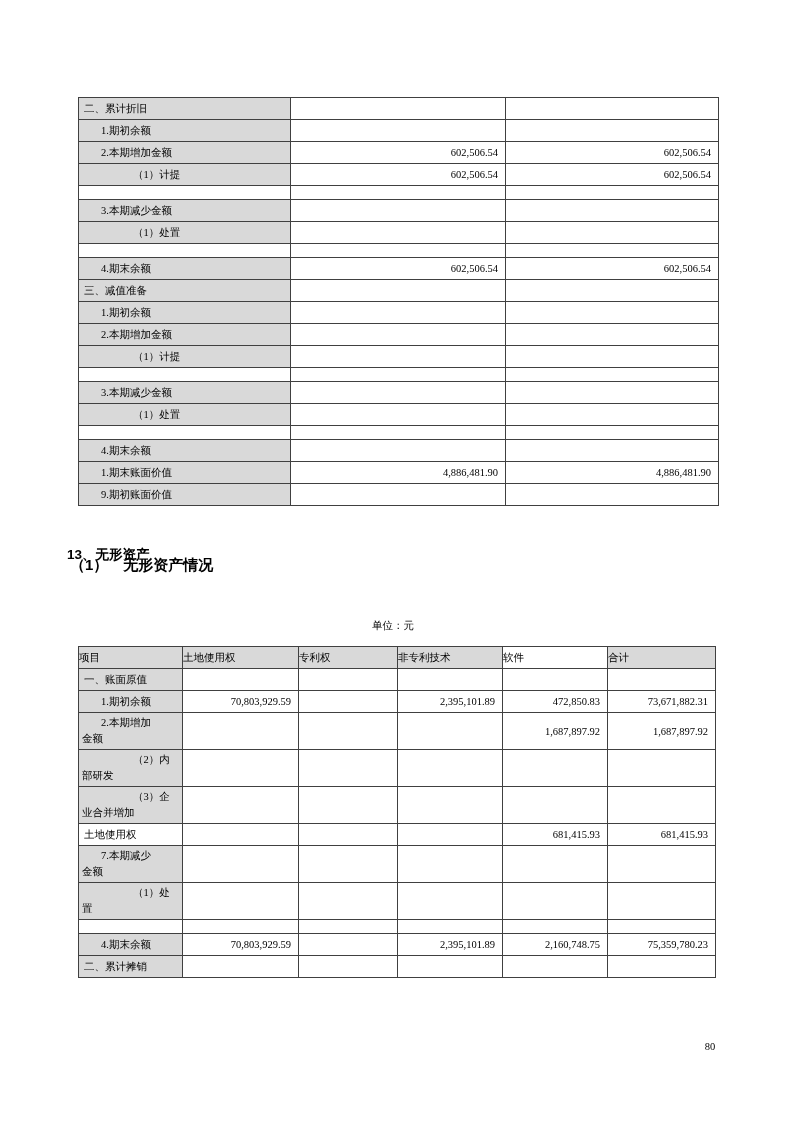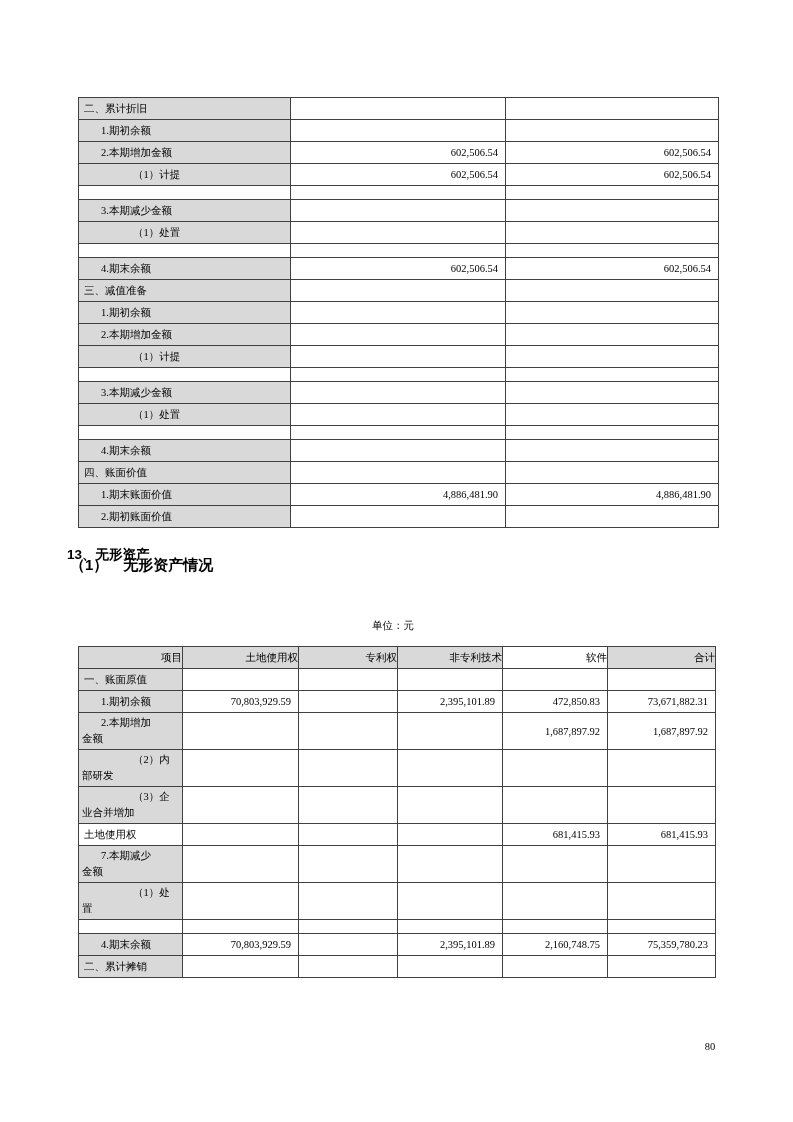--- a/index.html
+++ b/index.html
@@ -8,21 +8,21 @@
     font-family:"Liberation Serif","DejaVu Serif",serif;color:#000;
     overflow:hidden;
   }
   table{border-collapse:collapse;table-layout:fixed;position:absolute;padding-left:28px;}
   #t1{left:78px;top:97px;width:640px;}
   #t2{left:78px;top:646px;width:637px;}
   td,th{
     border:1px solid #404040;font-size:10.5px;padding:0;
     vertical-align:middle;overflow:hidden;
   }
-  th{font-weight:normal;text-align:right;height:21px;}
+  th{font-weight:normal;text-align:left;height:21px;}
   .shaded{background:#d9d9d9;}
   td.lbl{
     text-align:left;white-space:pre-line;line-height:16px;
     padding:1px 4px 1px 3px;
   }
   .ind0{text-indent:2px;}
   .ind1{text-indent:19px;}
   .ind2{text-indent:51px;margin-top:20px;}
   td.val{text-align:right;padding:1px 7px 1px 2px;background:#fff;}
   tr.reg{height:22px;}
@@ -142,31 +142,26 @@
           <td class="lbl ind0"></td>
           <td class="val"></td>
           <td class="val"></td>
         </tr>
         <tr class="reg">
           <td class="lbl ind1 shaded">4.期末余额</td>
           <td class="val"></td>
           <td class="val"></td>
         </tr>
         <tr class="reg">
-          <td class="lbl ind0 shaded">四、账面价值</td>
-          <td class="val"></td>
-          <td class="val"></td>
-        </tr>
-        <tr class="reg">
           <td class="lbl ind1 shaded">1.期末账面价值</td>
           <td class="val">4,886,481.90</td>
           <td class="val">4,886,481.90</td>
         </tr>
         <tr class="reg">
-          <td class="lbl ind1 shaded">2.期初账面价值</td>
+          <td class="lbl ind1 shaded">9.期初账面价值</td>
           <td class="val"></td>
           <td class="val"></td>
         </tr>
       </tbody>
   </table>
 
   <div class="h1">13、无形资产</div>
 
   <div class="h2">（1）　无形资产情况</div>
 

